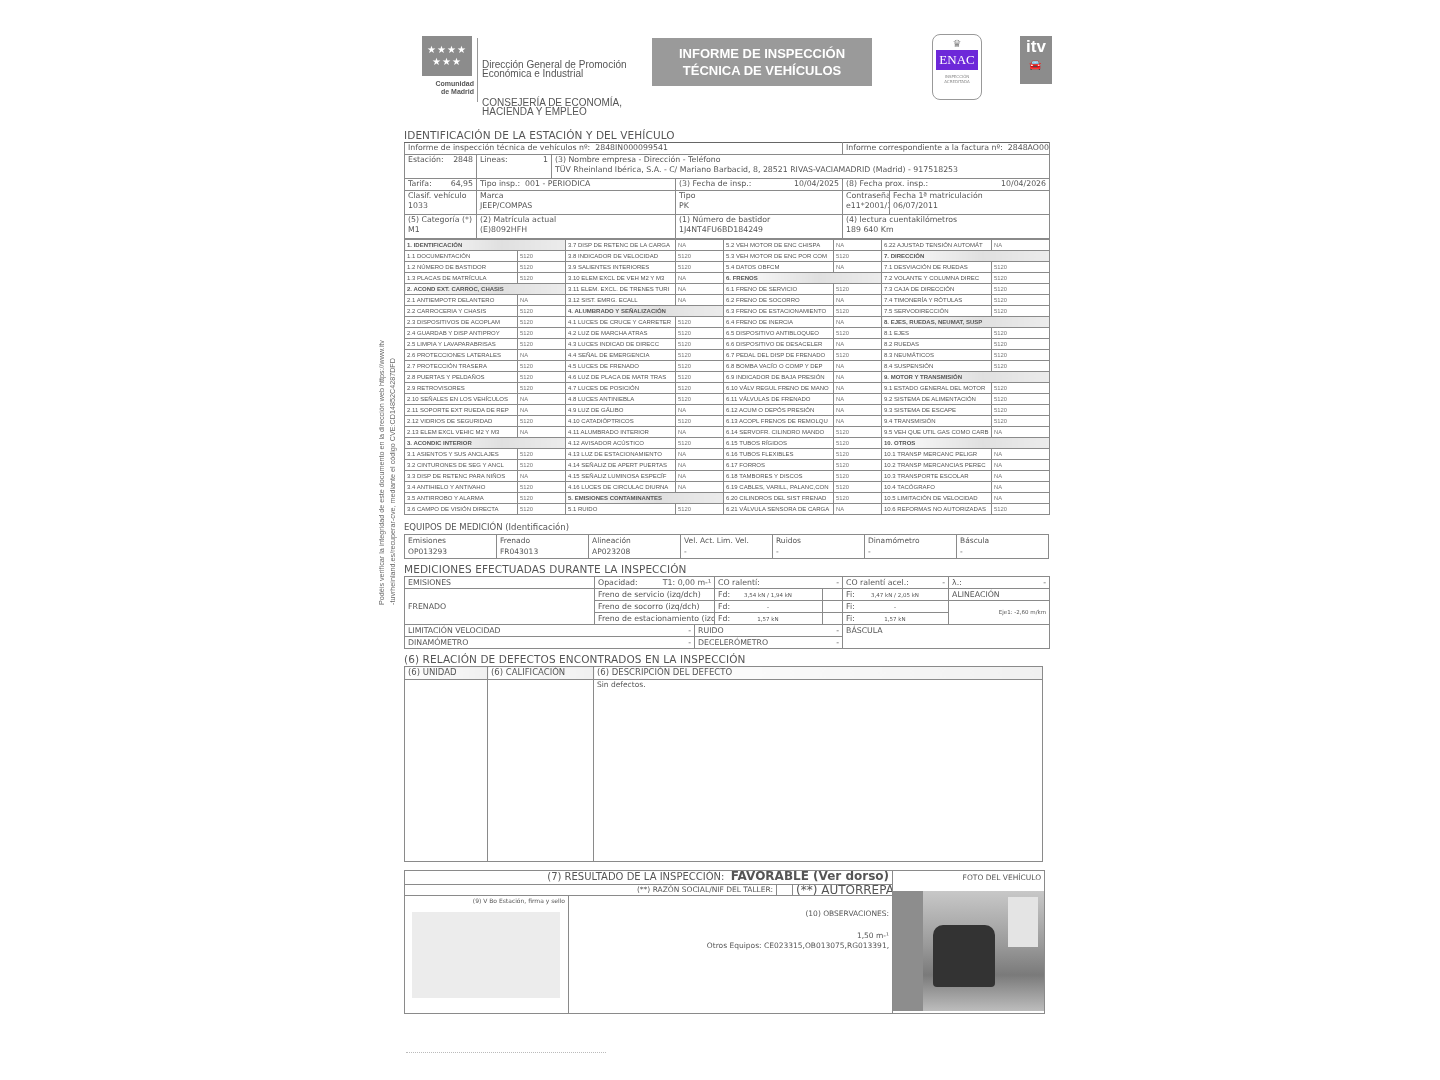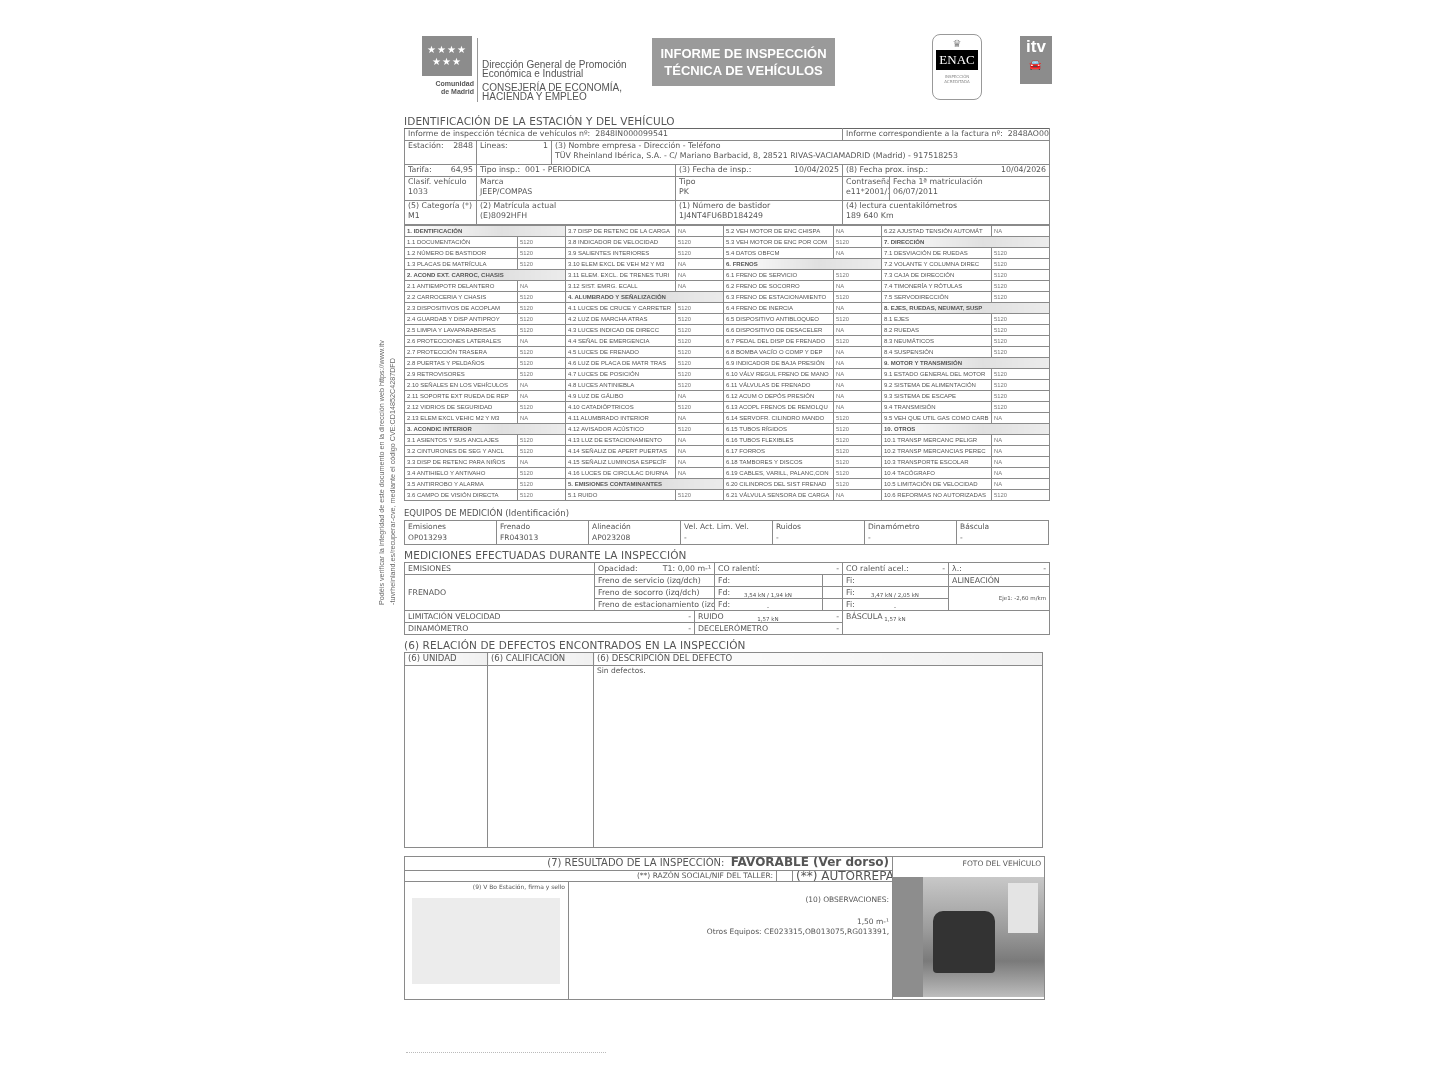--- a/index.html
+++ b/index.html
@@ -7,29 +7,29 @@
   body { font-family: "DejaVu Sans", sans-serif; color: #444; position: relative; }
 
   .page { position: absolute; left: 404px; top: 30px; width: 645px; }
 
   
   .hdr { position: relative; height: 80px; }
   .cm-logo { position: absolute; left: 18px; top: 6px; width: 50px; height: 40px; background: #8c8c8c; color: #fff; text-align: center; font-size: 10px; line-height: 12px; padding-top: 8px; letter-spacing: 1px; }
   .cm-name { position: absolute; left: 16px; top: 50px; font-size: 7px; font-weight: bold; color: #555; line-height: 8px; text-align: right; width: 54px; font-family: "Liberation Sans", sans-serif; }
   .cm-sep { position: absolute; left: 73px; top: 8px; width: 1px; height: 64px; background: #999; }
   .cm-text { position: absolute; left: 78px; top: 30px; font-size: 10px; color: #555; line-height: 9px; font-family: Liberation Sans, sans-serif; }
-  .title-box { position: absolute; left: 248px; top: 8px; width: 183px; height: 48px; background: #9a9a9a; color: #fff; font-weight: bold; font-size: 13px; line-height: 17px; text-align: center; padding-top: 7px; font-family: "Liberation Sans", sans-serif; }
+  .title-box { position: absolute; left: 248px; top: 8px; width: 220px; height: 48px; background: #9a9a9a; color: #fff; font-weight: bold; font-size: 13px; line-height: 17px; text-align: center; padding-top: 7px; font-family: "Liberation Sans", sans-serif; }
   .enac { position: absolute; left: 528px; top: 4px; width: 50px; height: 66px; border: 1.5px solid #999; border-radius: 8px; text-align: center; }
   .enac .crown { font-size: 10px; color: #888; margin-top: 3px; }
-  .enac .name { font-family: "Liberation Serif", serif; color: #fff; background: #000000; font-size: 13px; margin: 1px 3px 0; padding: 2px 0; }
+  .enac .name { font-family: "Liberation Serif", serif; color: #fff; background: #6d28d9; font-size: 13px; margin: 1px 3px 0; padding: 2px 0; }
   .enac .sub { font-size: 4px; color: #888; line-height: 5px; margin-top: 4px; }
   .itv { position: absolute; left: 616px; top: 6px; width: 32px; height: 48px; background: #8c8c8c; color: #fff; text-align: center; font-weight: bold; font-size: 17px; font-family: "Liberation Sans", sans-serif; padding-top: 1px; }
   .itv .car { font-size: 10px; margin-top: 2px; }
 
-  .section-title { font-size: 10.5px; color: #555; margin-top: 4px; height: 14px; line-height: 14px; letter-spacing: 0.1px; }
+  .section-title { font-size: 10.5px; color: #555; margin-top: 18px; height: 14px; line-height: 14px; letter-spacing: 0.1px; }
   .sub-title { font-size: 8.5px; color: #555; height: 13px; line-height: 13px; }
 
   table { border-collapse: collapse; width: 100%; table-layout: fixed; }
   td { border: 1px solid #8a8a8a; font-size: 7.8px; color: #555; padding: 0 3px; line-height: 10px; vertical-align: top; overflow: hidden; white-space: nowrap; }
 
   
   .ident td { height: 12px; }
   .ident .top-border td { border-top: 1.5px solid #666; }
 
   
@@ -70,21 +70,21 @@
   <div class="hdr">
     <div class="cm-logo">★★★★<br>★★★</div>
     <div class="cm-name">
       <div>Comunidad</div>
       <div>de Madrid</div>
     </div>
     <div class="cm-sep"></div>
     <div class="cm-text">
       <div>Dirección General de Promoción</div>
       <div>Económica e Industrial</div>
-      <div style="margin-top:5px">CONSEJERÍA DE ECONOMÍA,</div>
+      <div style="margin-top:20px">CONSEJERÍA DE ECONOMÍA,</div>
       <div>HACIENDA Y EMPLEO</div>
     </div>
     <div class="title-box">
       <div>INFORME DE INSPECCIÓN</div>
       <div>TÉCNICA DE VEHÍCULOS</div>
     </div>
     <div class="enac">
       <div class="crown">♛</div>
       <div class="name">ENAC</div>
       <div class="sub">INSPECCIÓN

